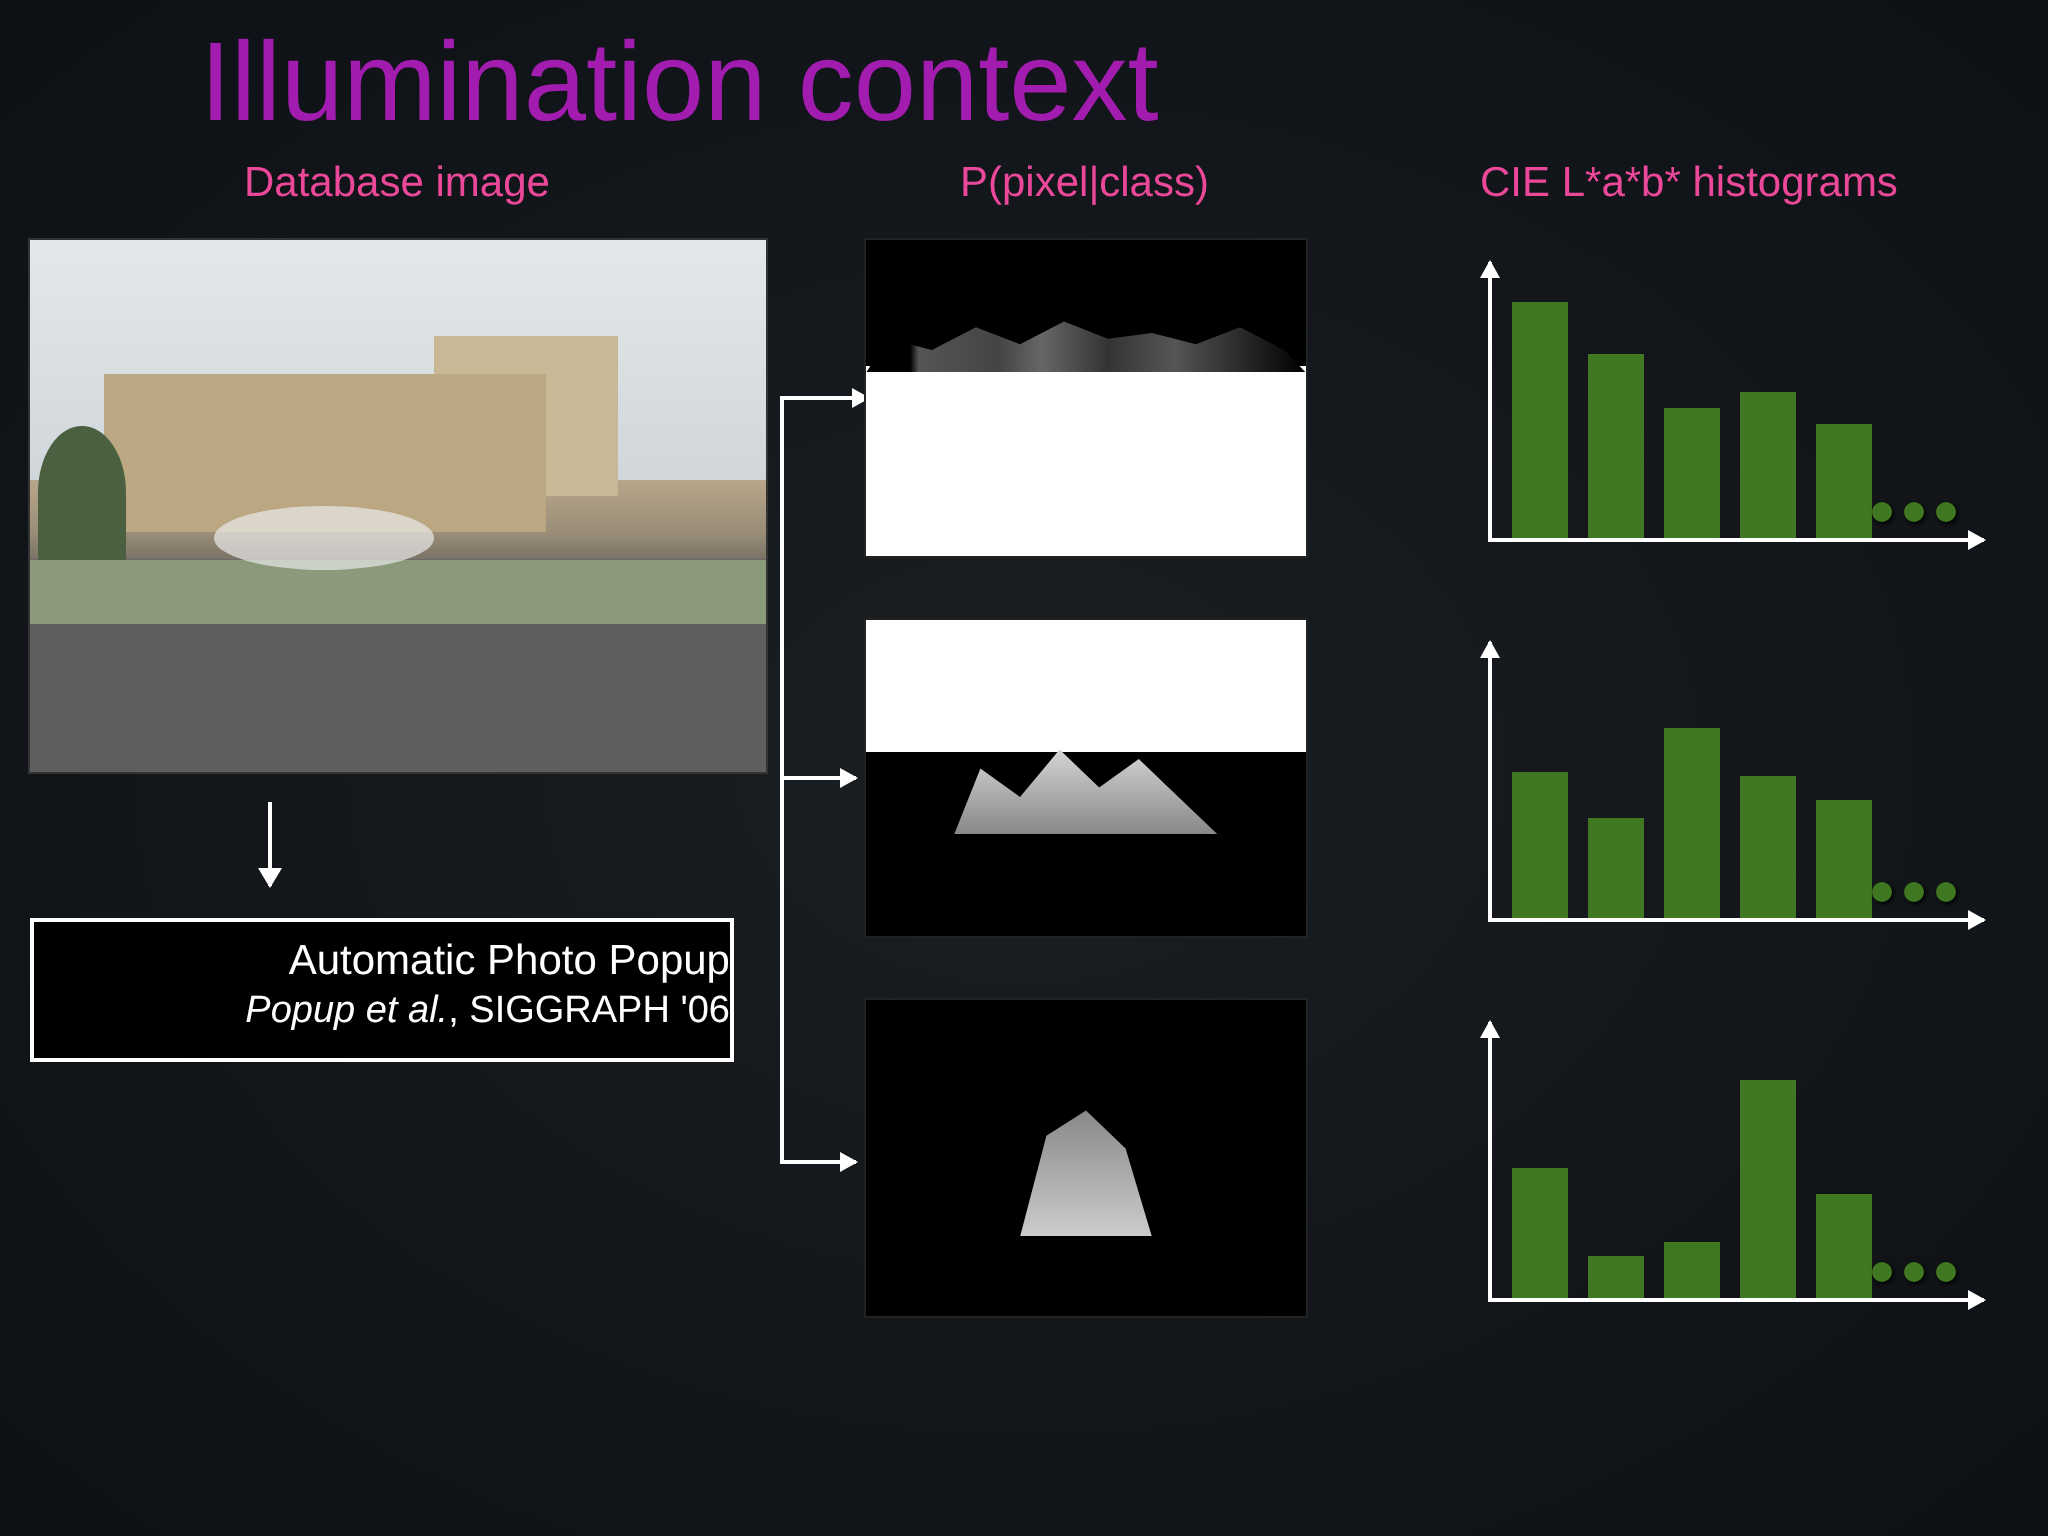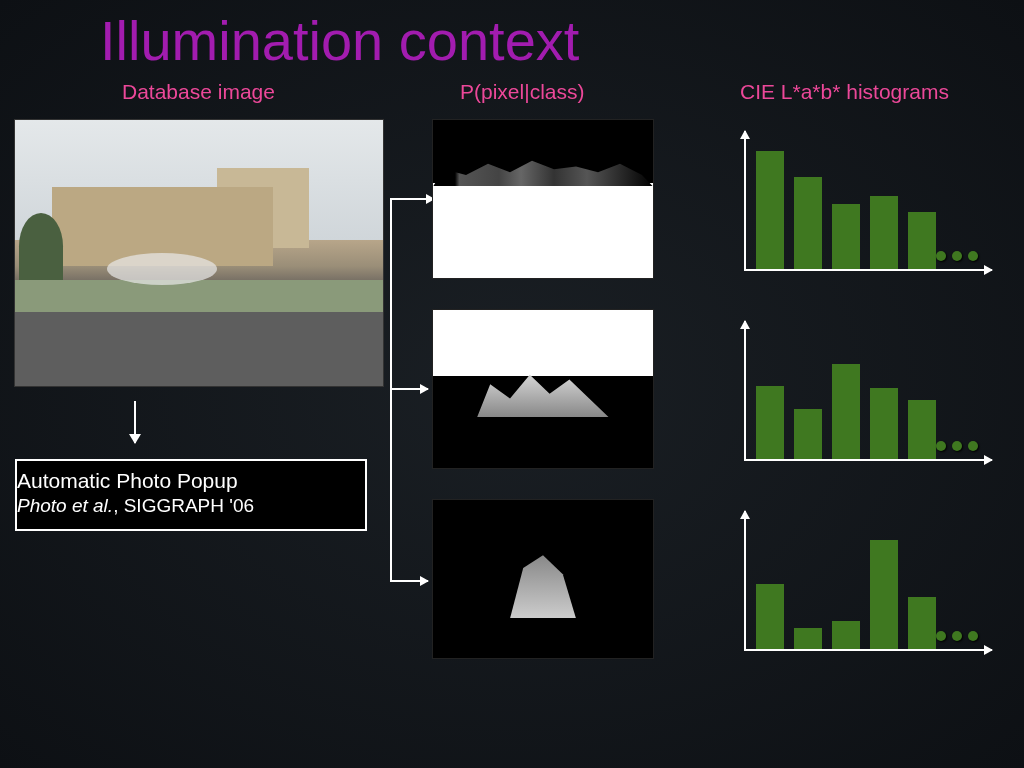--- a/index.html
+++ b/index.html
@@ -19,21 +19,21 @@
     font-size: 56px;
     font-weight: normal;
     color: #a21caf;
   }
   .col-label {
     position: absolute;
     font-size: 21px;
     color: #ec4899;
   }
   .label-db { top: 80px; left: 122px; }
-  .label-ppc { top: 80px; left: 460px; }
+  .label-ppc { top: 80px; left: 480px; }
   .label-hist { top: 80px; left: 740px; }
   .db-image {
     position: absolute;
     top: 119px;
     left: 14px;
     width: 370px;
     height: 268px;
     background: linear-gradient(to bottom, #d8dde0 0%, #d8dde0 45%, #b8a68a 45%, #9a8e78 55%, #7a7266 60%, #6a6a6a 60%, #5a5a5a 100%);
     border: 1px solid #333;
     overflow: hidden;
@@ -63,21 +63,21 @@
     border-top: 10px solid #fff;
   }
   .paper-box {
     position: absolute;
     top: 459px;
     left: 15px;
     width: 352px;
     height: 72px;
     background: #000;
     border: 2px solid #fff;
-    text-align: left;
+    text-align: right;
     padding-top: 8px;
   }
   .paper-box .line1 { font-size: 21px; color: #fff; }
   .paper-box .line2 { font-size: 19px; color: #fff; margin-top: 2px; }
   .paper-box .line2 .it { font-style: italic; }
   .ppc {
     position: absolute;
     left: 432px;
     width: 222px;
     height: 160px;
@@ -143,21 +143,21 @@
   <div class="ground"></div>
   <div class="curb"></div>
   <div class="fountain"></div>
 </div>
 
 <div class="down-arrow"></div>
 
 <div class="paper-box">
   <div class="line1">Automatic Photo Popup</div>
   <div class="line2">
-    <span class="it">Photo et al.</span><span>, SIGGRAPH '06</span>
+    <span class="it">Popup et al.</span><span>, SIGGRAPH '06</span>
   </div>
 </div>
 
 <div class="flow-elbow flow1"></div>
 <div class="flow1-arrowhead"></div>
 <div class="flow-mid"></div>
 <div class="flow-elbow flow2"></div>
 
 <div class="ppc ppc1">
   <div class="ground-w"></div>

